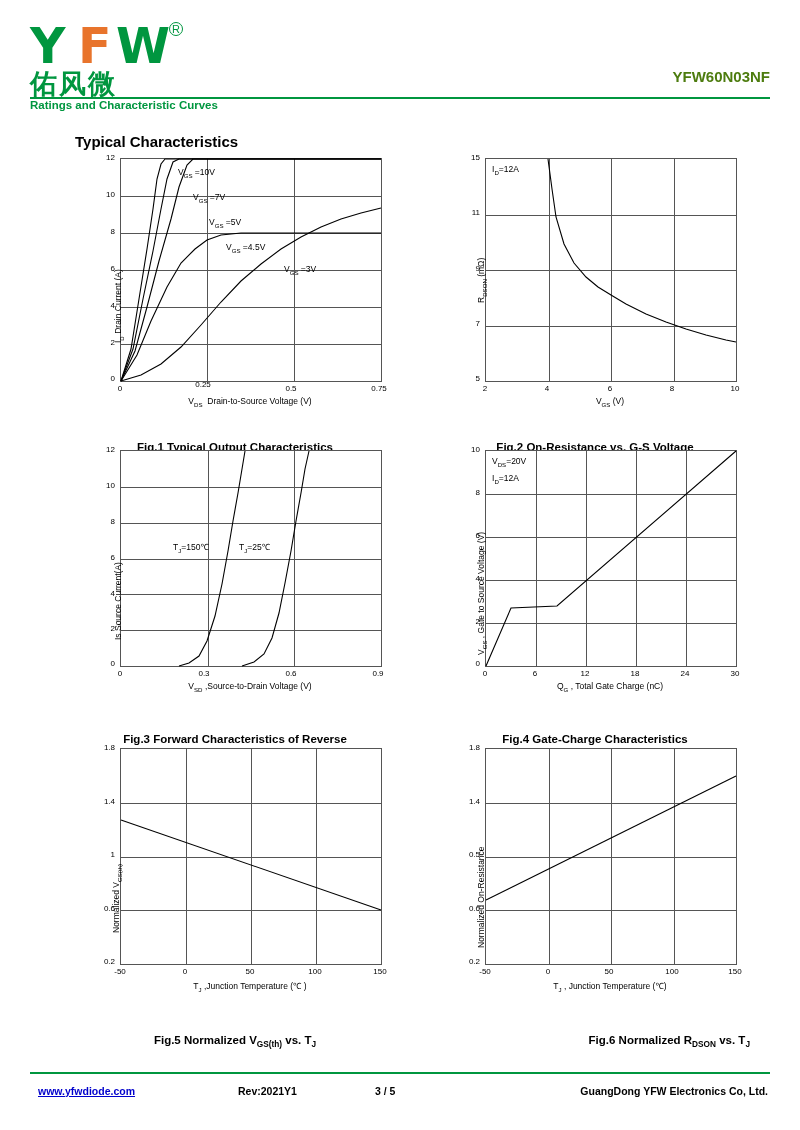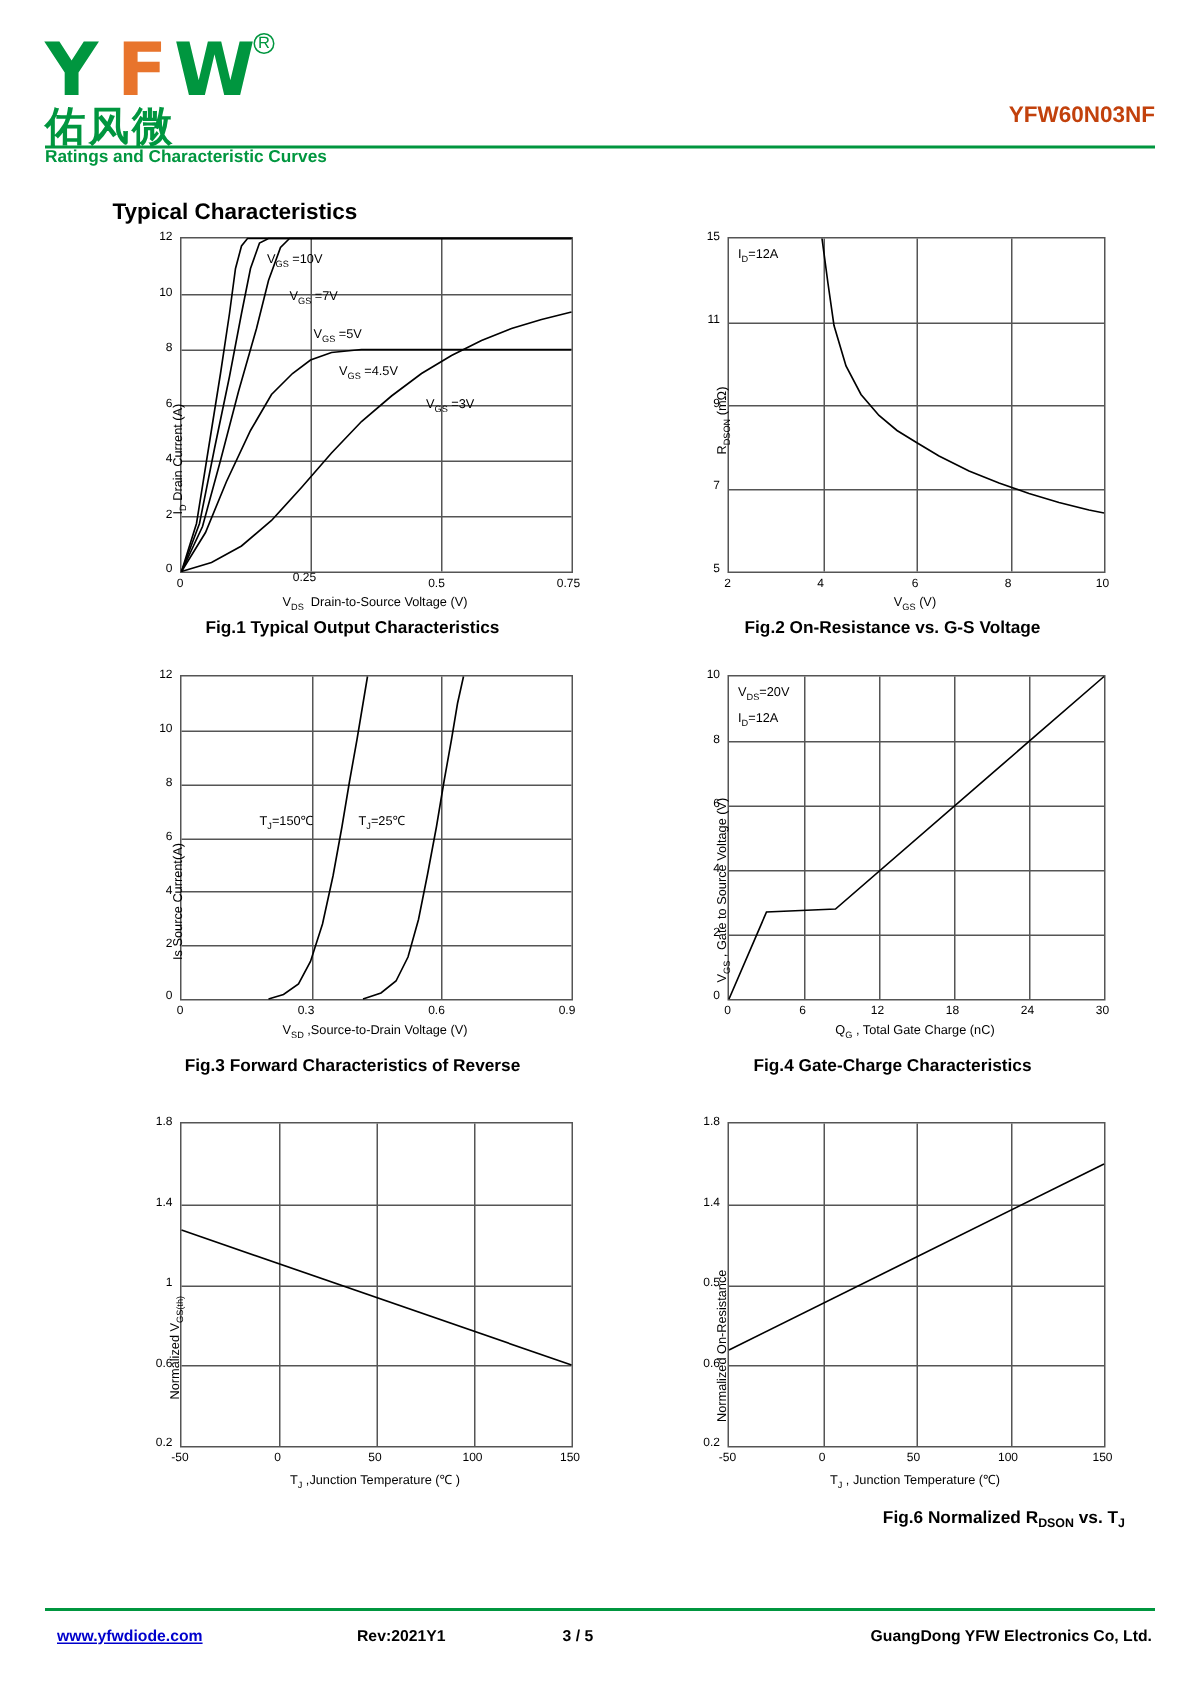--- a/index.html
+++ b/index.html
@@ -38,38 +38,38 @@
     width:12px;height:12px;line-height:12px;text-align:center;
   }
   .logo-cn{
     position:absolute;left:0;top:50px;
     font-family:"DejaVu Sans", sans-serif;
     font-size:27px;font-weight:bold;color:#00963f;
     letter-spacing:2px;
   }
   .part-no{
     position:absolute;right:30px;top:68px;
-    font-size:15px;font-weight:bold;color:#c2410c;margin-left:24px;
+    font-size:15px;font-weight:bold;color:#4d7c0f;margin-left:24px;
   }
   .hdr-rule{position:absolute;left:30px;top:97px;width:740px;height:2px;background:#00963f;}
   .subtitle{
     position:absolute;left:30px;top:99px;
     font-size:11.5px;font-weight:bold;color:#00963f;
   }
 
   
   .sec-title{
     position:absolute;left:75px;top:133px;
     font-size:15px;font-weight:bold;
   }
 
   .fig{position:absolute;}
   .fig-caption{
     position:absolute;width:100%;text-align:center;
-    font-size:11.5px;font-weight:bold;
+    font-size:11.5px;font-weight:bold;margin-top:28px;
   }
   .plotbox{position:absolute;border:1px solid #555;background:#fff;}
   .gl{position:absolute;background:#555;}
   .gl-h{height:1px;left:0;right:0;}
   .gl-v{width:1px;top:0;bottom:0;}
   .tick{position:absolute;font-size:8px;color:#000;text-align:center;}
   .ylab{position:absolute;font-size:8px;color:#000;text-align:right;}
   .axis-title{position:absolute;font-size:8.5px;color:#000;text-align:center;white-space:nowrap;}
   .axis-title-y{
     position:absolute;font-size:8.5px;color:#000;
@@ -255,20 +255,21 @@
     <div class="ylab" style="left:6px;top:102px;width:34px;">1</div>
     <div class="ylab" style="left:6px;top:156px;width:34px;">0.6</div>
     <div class="ylab" style="left:6px;top:209px;width:34px;">0.2</div>
     <div class="tick" style="left:31px;top:219px;width:28px;">-50</div>
     <div class="tick" style="left:98px;top:219px;width:24px;">0</div>
     <div class="tick" style="left:163px;top:219px;width:24px;">50</div>
     <div class="tick" style="left:226px;top:219px;width:28px;">100</div>
     <div class="tick" style="left:291px;top:219px;width:28px;">150</div>
     <div class="axis-title" style="left:45px;top:232px;width:260px;">T<sub>J</sub> ,Junction Temperature (℃ )</div>
     <div class="axis-title-y" style="left:36px;top:185px;">Normalized V<sub>GS(th)</sub></div>
+    <div class="fig-caption" style="left:0;top:258px;">Fig.5 Normalized V<sub>GS(th)</sub> vs. T<sub>J</sub></div>
   </div>
 
   <div class="fig" style="left:440px;top:748px;width:310px;height:280px;">
     <div class="plotbox" style="left:45px;top:0;width:250px;height:215px;">
       <div class="gl gl-h" style="top:53.75px;"></div>
       <div class="gl gl-h" style="top:107.5px;"></div>
       <div class="gl gl-h" style="top:161.25px;"></div>
       <div class="gl gl-v" style="left:62.5px;"></div>
       <div class="gl gl-v" style="left:125px;"></div>
       <div class="gl gl-v" style="left:187.5px;"></div>

